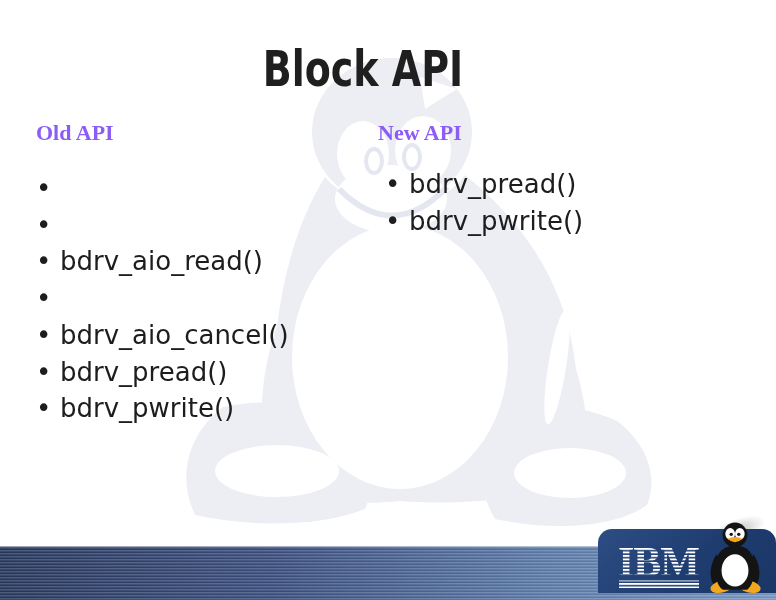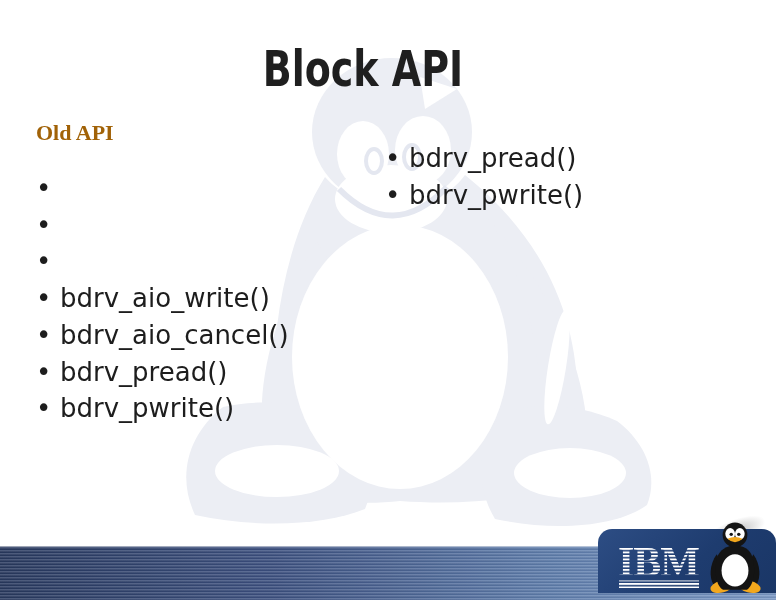--- a/index.html
+++ b/index.html
@@ -27,21 +27,21 @@
     white-space:nowrap;
   }
 
   
   .col{position:absolute;top:120px;}
   .col-old{left:36px;}
   .col-new{left:378px;}
   .col h2{
     margin:0;
     font-family:"Liberation Serif","DejaVu Serif",serif;
-    font-size:22px;font-weight:bold;color:#a16207;
+    font-size:22px;font-weight:bold;color:#8b5cf6;
     line-height:26px;
   }
   .col ul{margin:0;padding:0;list-style:none;}
   .col-old ul{margin-top:24px;}
   .col-new ul{margin-top:20px;padding-left:7px;}
   .col li{
     display:flex;align-items:baseline;
     font-size:26px;line-height:36.7px;color:#1d1d1d;
     white-space:nowrap;
   }
@@ -127,41 +127,42 @@
     <h2>Old API</h2>
     <ul>
       <li>
           <span class="b">•</span>
         </li>
       <li>
           <span class="b">•</span>
         </li>
       <li>
           <span class="b">•</span>
-        </li>
-      <li>
-          <span class="b">•</span>
-          <span>bdrv_aio_write()</span>
+          <span>bdrv_aio_read()</span>
+        </li>
+      <li>
+          <span class="b">•</span>
         </li>
       <li>
           <span class="b">•</span>
           <span>bdrv_aio_cancel()</span>
         </li>
       <li>
           <span class="b">•</span>
           <span>bdrv_pread()</span>
         </li>
       <li>
           <span class="b">•</span>
           <span>bdrv_pwrite()</span>
         </li>
     </ul>
   </section>
 
   <section class="col col-new">
+    <h2>New API</h2>
     <ul>
       <li>
           <span class="b">•</span>
           <span>bdrv_pread()</span>
         </li>
       <li>
           <span class="b">•</span>
           <span>bdrv_pwrite()</span>
         </li>
     </ul>

